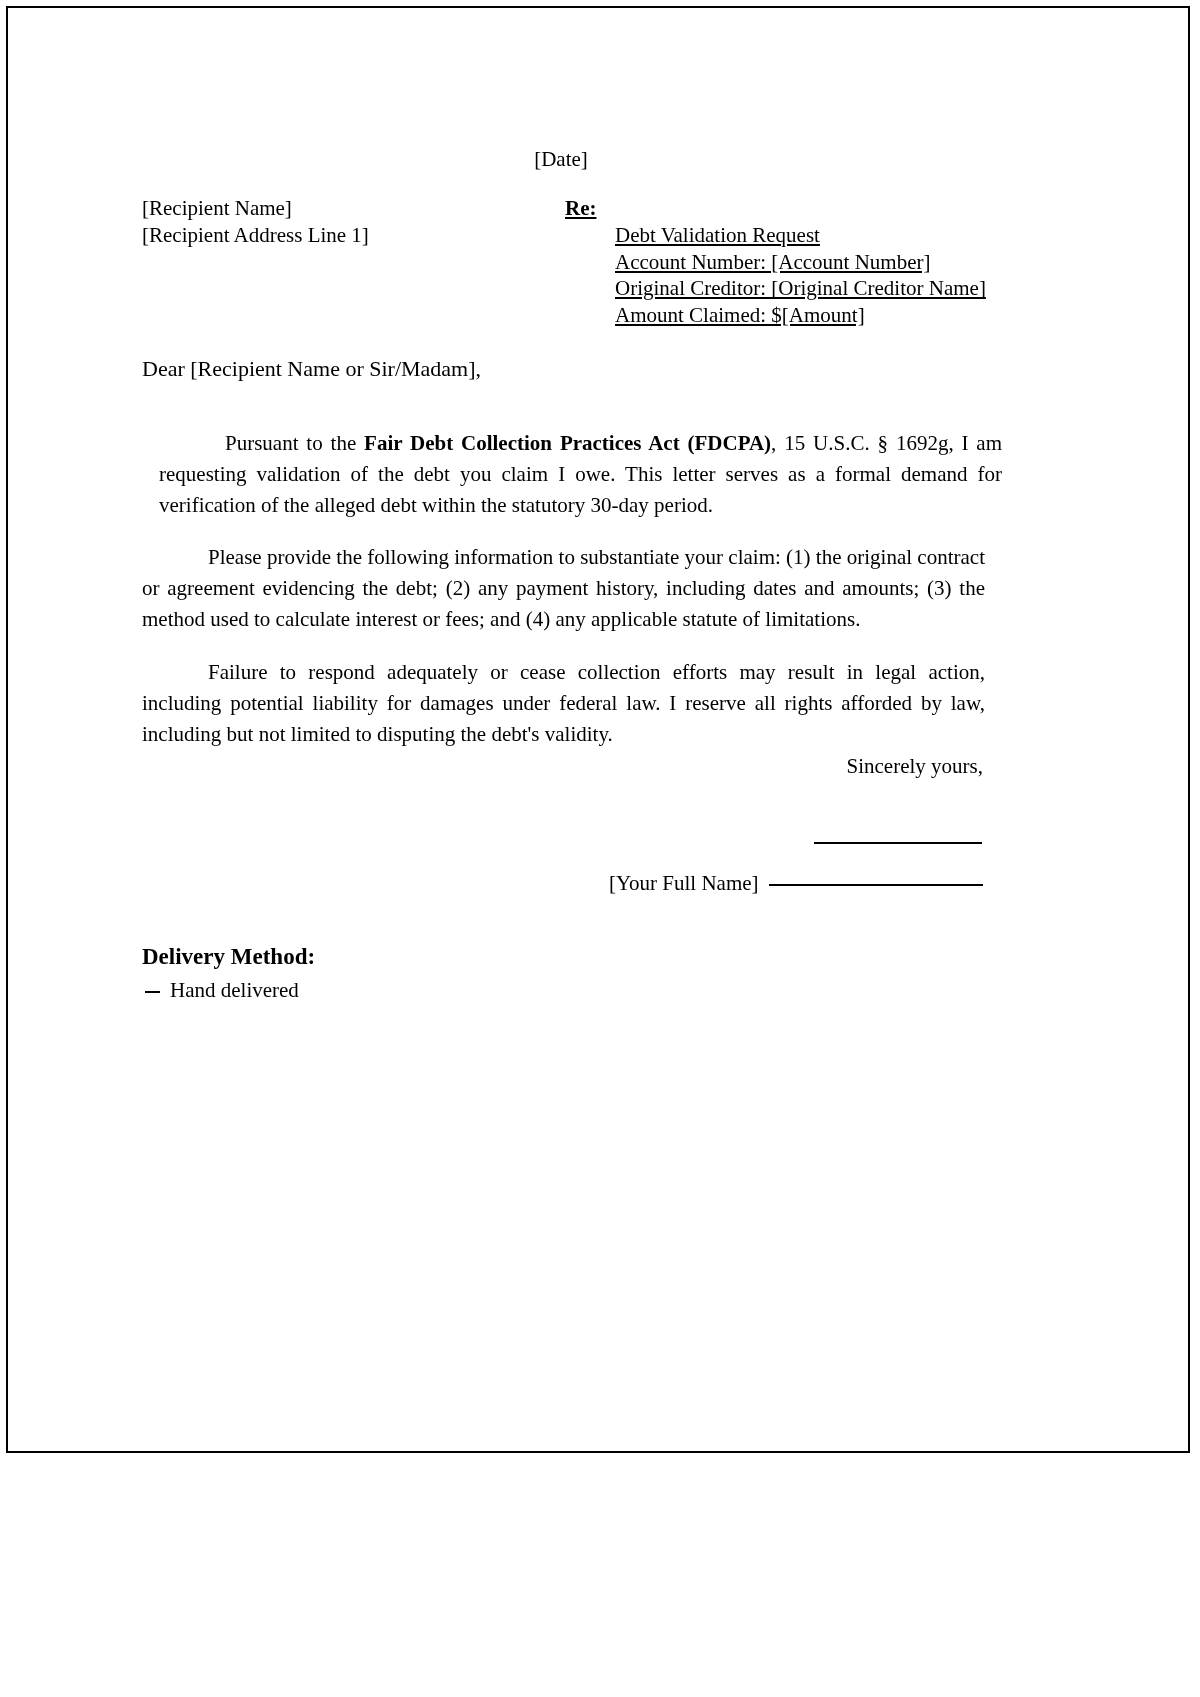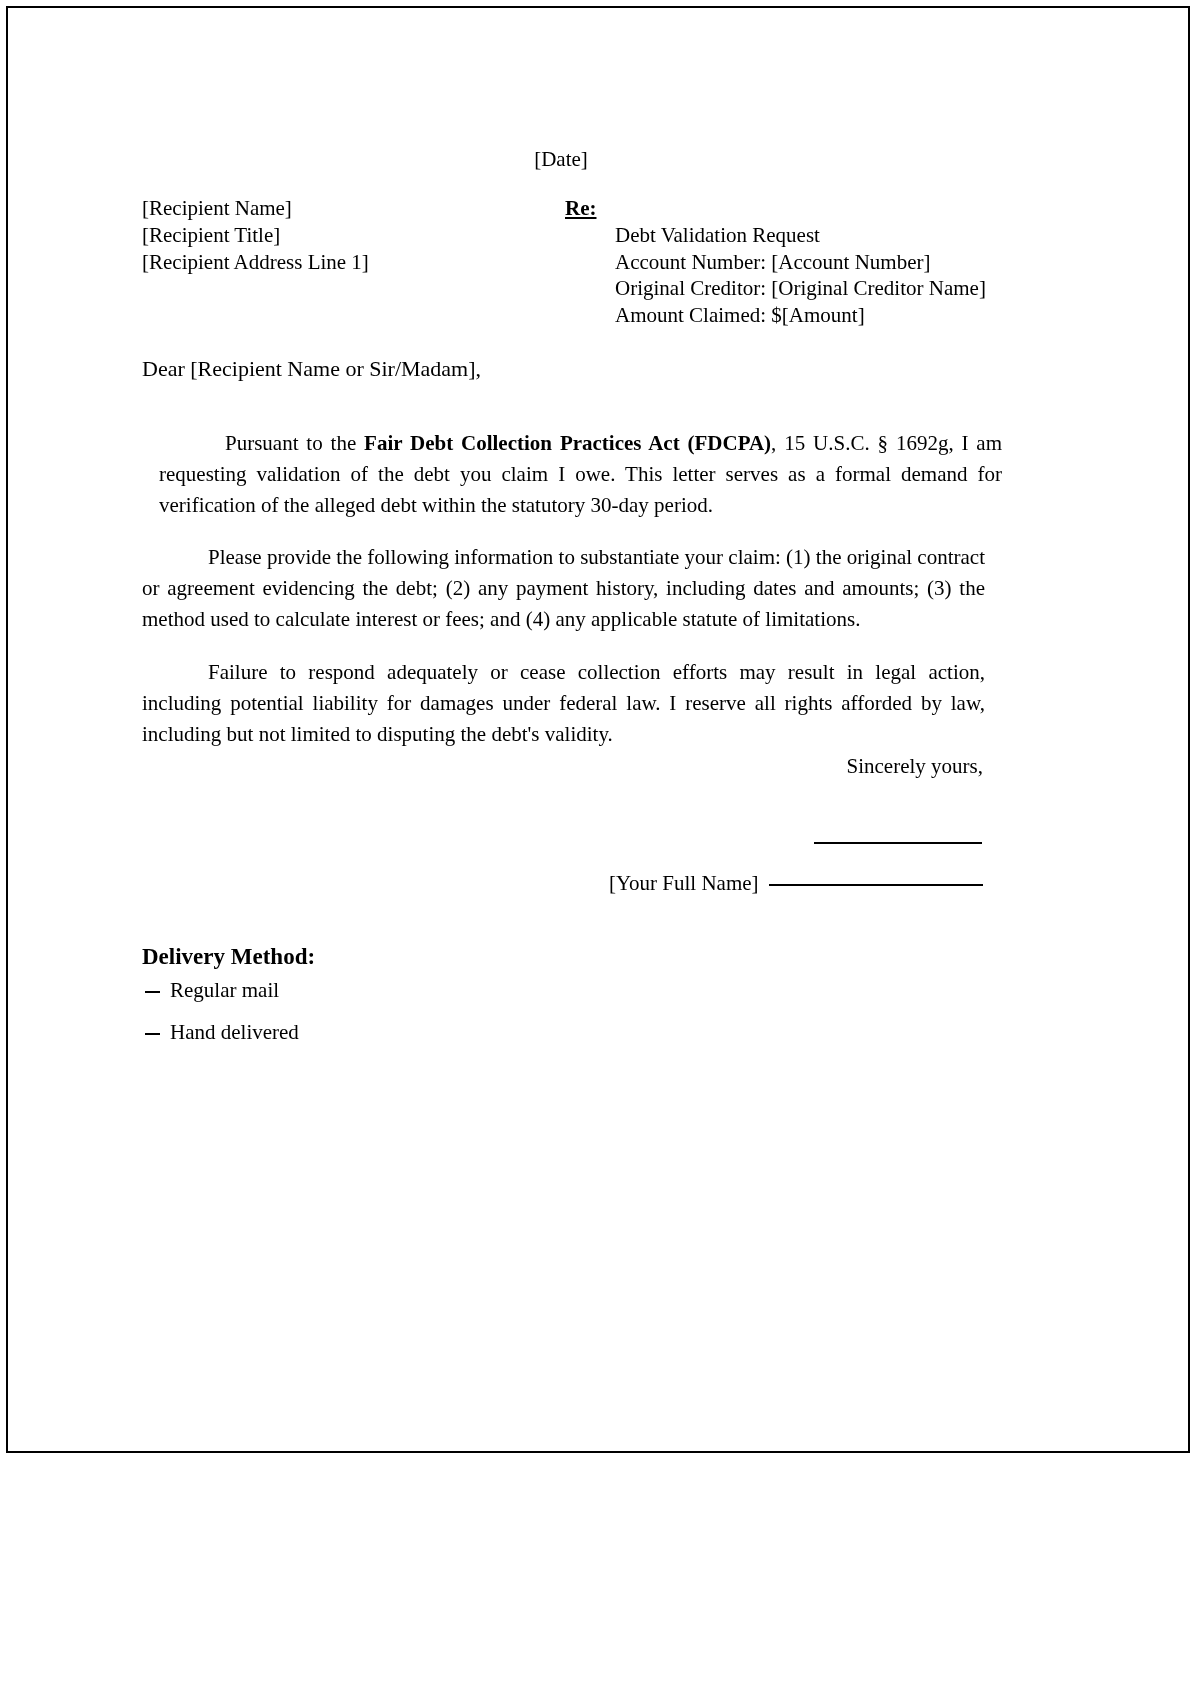--- a/index.html
+++ b/index.html
@@ -71,20 +71,21 @@
     font-weight: bold;
     text-decoration: underline;
   }
   .re-col {
     position: absolute;
     left: 478px;
     top: 26.8px;
     width: 380px;
     font-size: 21px;
     line-height: 26.8px;
+    text-decoration: underline;
   }
   .re-col div {
     white-space: nowrap;
   }
 
   
   .salutation {
     position: absolute;
     top: 347px;
     left: 5px;
@@ -191,21 +192,20 @@
 <body>
 
 <div class="page">
   <div class="content">
 
     <div class="date-line">[Date]</div>
 
     <div class="header-block">
       <div class="recipient-col">
         <div>[Recipient Name]</div>
-        <div>[Recipient Title]</div>
         <div>[Recipient Address Line 1]</div>
       </div>
       <div class="re-label">Re:</div>
       <div class="re-col">
         <div>Debt Validation Request</div>
         <div>Account Number: [Account Number]</div>
         <div>Original Creditor: [Original Creditor Name]</div>
         <div>Amount Claimed: $[Amount]</div>
       </div>
     </div>
@@ -225,22 +225,18 @@
     <div class="sig-name-row">
       <span class="sig-name">[Your Full Name]</span>
       <span class="sig-line-bottom"></span>
     </div>
 
     <div class="delivery-heading">Delivery Method:</div>
 
     <div class="delivery-list">
       <div class="delivery-item">
         <span class="delivery-mark"></span>
-        <span class="delivery-label">Regular mail</span>
-      </div>
-      <div class="delivery-item">
-        <span class="delivery-mark"></span>
         <span class="delivery-label">Hand delivered</span>
       </div>
     </div>
 
   </div>
 </div>
 
 </body></html>

